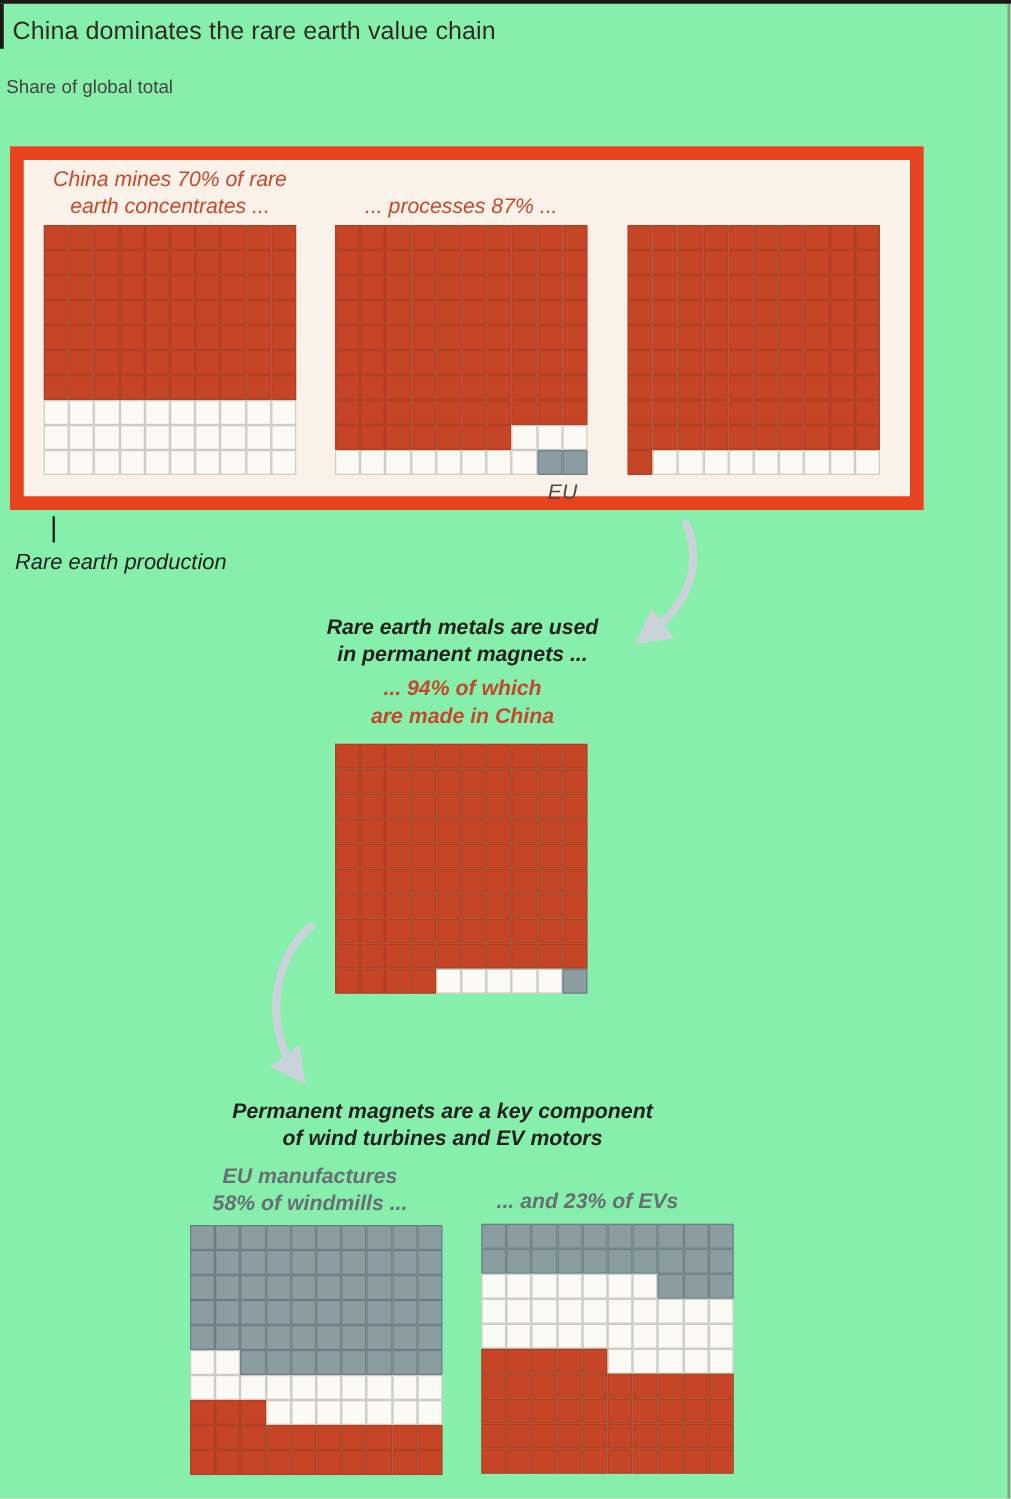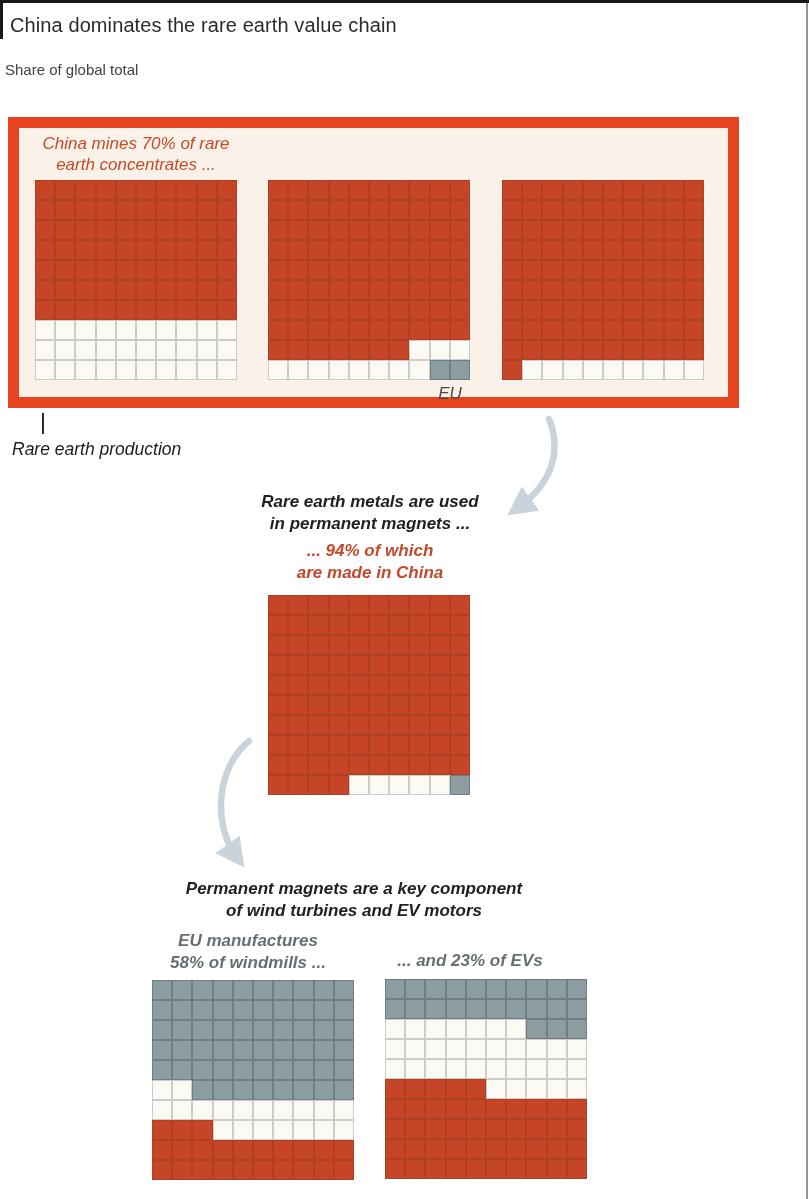--- a/index.html
+++ b/index.html
@@ -1,20 +1,20 @@
 <!DOCTYPE html>
 <html><head>
 <meta charset="utf-8">
 <style>
   * { margin:0; padding:0; box-sizing:border-box; }
   html,body { background:#e9e2d8; }
   .page {
     position:relative;
     width:809px; height:1199px;
-    background:#ffffff;
+    background:#86efac;
     overflow:hidden;
     font-family:"Liberation Sans", sans-serif;
     border-top:3px solid #1b1915;
   }
   .edge-left-notch { position:absolute; left:0; top:0; width:3px; height:36px; background:#1b1915; }
   .edge-right-line { position:absolute; right:1px; top:0; width:2px; height:100%; background:#969590; }
 
   .title { position:absolute; left:10px; top:11px; font-size:20px; color:#2e2b26; font-weight:400; letter-spacing:0.1px; }
   .subtitle { position:absolute; left:5px; top:58px; font-size:15px; color:#46423c; }
 
@@ -79,20 +79,21 @@
   <div class="edge-left-notch"></div>
   <div class="edge-right-line"></div>
 
   <div class="title">China dominates the rare earth value chain</div>
   <div class="subtitle">Share of global total</div>
 
   <div class="red-box"></div>
 
   <div class="chart-heading hd1">China mines 70% of rare
 earth concentrates ...</div>
+  <div class="chart-heading hd2">... processes 87% ...</div>
 
   <div class="waffle wf1">
       <div class="cell r"></div>
       <div class="cell r"></div>
       <div class="cell r"></div>
       <div class="cell r"></div>
       <div class="cell r"></div>
       <div class="cell r"></div>
       <div class="cell r"></div>
       <div class="cell r"></div>

